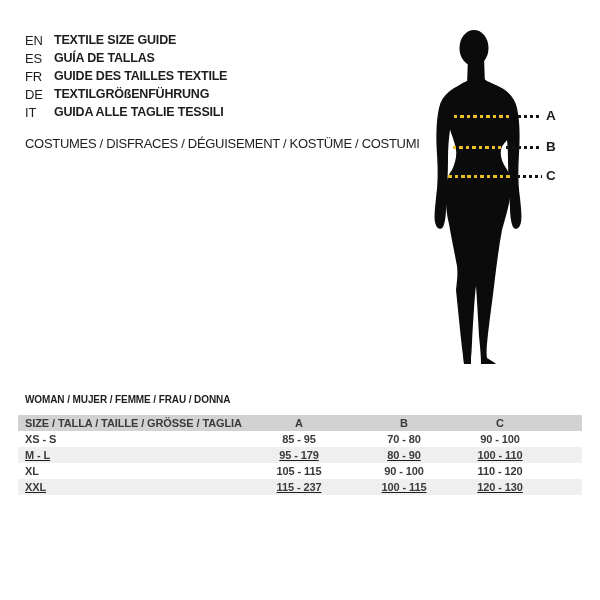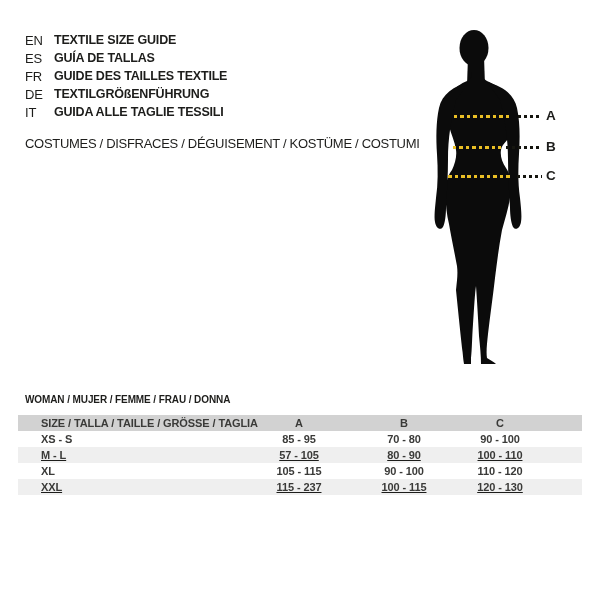--- a/index.html
+++ b/index.html
@@ -48,21 +48,21 @@
 
   
   .size-table { position:absolute; left:18px; top:415px; width:564px; }
   .trow {
     display:grid; grid-template-columns:221px 120px 90px 102px 1fr;
     height:16px; align-items:center;
   }
   .trow.head { background:var(--header-bg,#d2d2d2); }
   .trow.alt  { background:var(--alt-bg,#efefef);text-decoration:underline; }
   .tcell { font-size:11px; font-weight:700; letter-spacing:-0.1px; color:#3a3a38; text-align:center; white-space:nowrap; }
-  .tcell.size { text-align:left; padding-left:23px; }
+  .tcell.size { text-align:left; padding-left:7px; }
 
   
   .legend { position:absolute; left:25px; top:513px; }
   .legend-line { height:18px; font-size:11.5px; font-weight:700; letter-spacing:-0.1px; white-space:nowrap; }
 </style>
 </head>
 <body>
 
 <div class="sheet">
 
@@ -184,21 +184,21 @@
     </div>
     <div class="trow">
       <span class="tcell size">XS - S</span>
       <span class="tcell">85 - 95</span>
       <span class="tcell">70 - 80</span>
       <span class="tcell">90 - 100</span>
       <span class="tcell"></span>
     </div>
     <div class="trow alt">
       <span class="tcell size">M - L</span>
-      <span class="tcell">57 - 105</span>
+      <span class="tcell">95 - 179</span>
       <span class="tcell">80 - 90</span>
       <span class="tcell">100 - 110</span>
       <span class="tcell"></span>
     </div>
     <div class="trow">
       <span class="tcell size">XL</span>
       <span class="tcell">105 - 115</span>
       <span class="tcell">90 - 100</span>
       <span class="tcell">110 - 120</span>
       <span class="tcell"></span>

